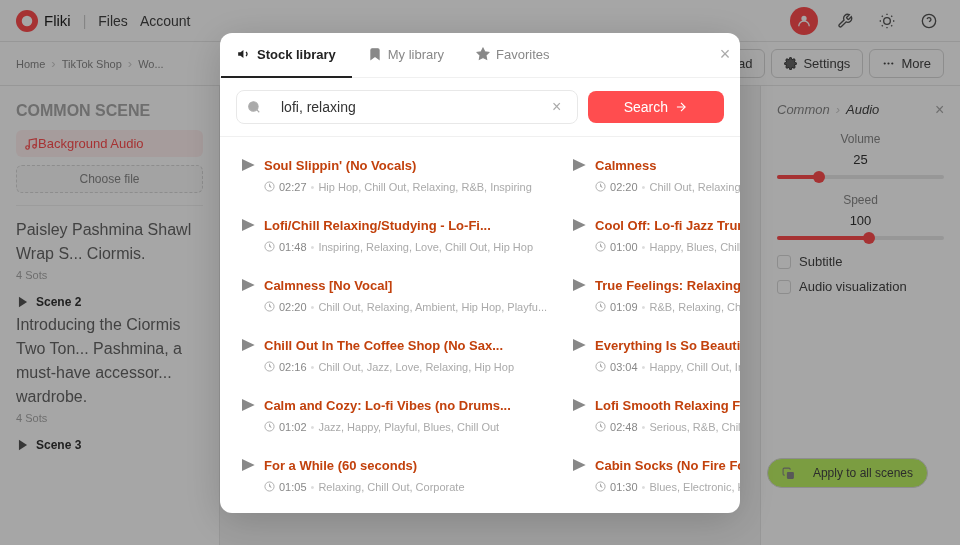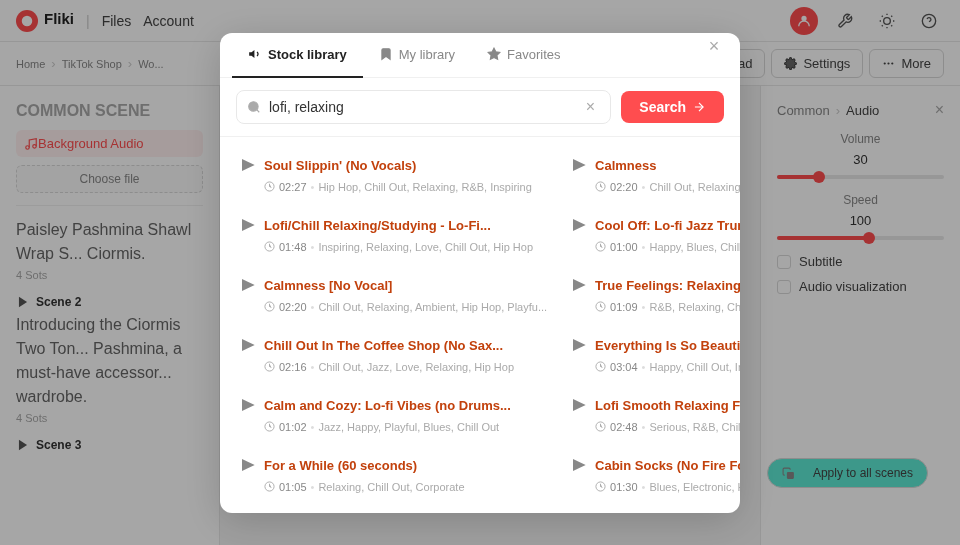--- a/index.html
+++ b/index.html
@@ -4,21 +4,21 @@
   <style>
     * { box-sizing: border-box; margin: 0; padding: 0; }
     body { font-family: -apple-system, BlinkMacSystemFont, 'Segoe UI', sans-serif; background: #f5f5f5; overflow: hidden; }
 
     
     .topnav {
       display: flex; align-items: center; height: 42px;
       background: #fff; border-bottom: 1px solid #e8e8e8;
       padding: 0 16px; gap: 12px;
     }
-    .topnav-logo { display: flex; gap: 6px; font-weight: 700; font-size: 15px; color: #222; }
+    .topnav-logo { display: flex; align-items: center; gap: 6px; font-weight: 400; font-size: 15px; color: #222; }
     .logo-icon { width: 22px; height: 22px; background: #ff4d4f; border-radius: 50%; display: flex; align-items: center; justify-content: center; }
     .logo-icon svg { width: 14px; height: 14px; fill: #fff; }
     .topnav-divider { color: #ccc; font-size: 14px; }
     .topnav-link { font-size: 14px; color: #444; cursor: pointer; }
     .topnav-spacer { flex: 1; }
     .topnav-icon-btn { width: 30px; height: 30px; border-radius: 50%; display: flex; align-items: center; justify-content: center; cursor: pointer; color: #555; }
     .topnav-avatar { width: 28px; height: 28px; border-radius: 50%; background: #ff4d4f; display: flex; align-items: center; justify-content: center; color: #fff; font-size: 12px; font-weight: 600; }
 
     
     .breadcrumb-bar {
@@ -74,91 +74,92 @@
     .center-panel {
       flex: 1; background: #f5f5f5; overflow: auto; position: relative;
     }
 
     
     .right-panel {
       width: 200px; background: #fff; border-left: 1px solid #e8e8e8;
       padding: 16px; flex-shrink: 0;
     }
     .right-section-header {
-      display: flex; align-items: flex-end; justify-content: space-between;
+      display: flex; align-items: flex-start; justify-content: space-between;
       margin-bottom: 14px;
+      font-style: italic;
     }
     .right-breadcrumb { display: flex; align-items: center; gap: 6px; font-size: 13px; color: #888; }
     .right-breadcrumb .arrow { color: #ccc; }
     .right-breadcrumb .active { color: #444; font-weight: 500; }
     .right-close { cursor: pointer; color: #aaa; font-size: 16px; line-height: 1; }
     .right-prop-label { font-size: 12px; color: #888; margin-bottom: 6px; }
     .right-prop-row { display: flex; align-items: center; justify-content: space-between; margin-bottom: 8px; flex-direction: column; }
     .right-prop-value { font-size: 13px; color: #333; font-weight: 500; }
     .slider-track { width: 100%; height: 4px; background: #e8e8e8; border-radius: 2px; position: relative; margin-bottom: 14px; }
     .slider-fill { height: 4px; background: #ff4d4f; border-radius: 2px; position: absolute; left: 0; top: 0; }
     .slider-thumb { width: 12px; height: 12px; background: #ff4d4f; border-radius: 50%; position: absolute; top: -4px; transform: translateX(-50%); }
     .checkbox-row { display: flex; align-items: center; gap: 8px; font-size: 13px; color: #444; margin-bottom: 10px; }
     .checkbox-box { width: 14px; height: 14px; border: 1px solid #d9d9d9; border-radius: 3px; flex-shrink: 0; }
     .apply-all-btn {
       position: absolute; bottom: 16px; right: 16px;
-      background: #5eead4; border: 1px solid #d9d9d9; border-radius: 20px;
+      background: #bef264; border: 1px solid #d9d9d9; border-radius: 20px;
       padding: 7px 14px; font-size: 12px; color: #444; cursor: pointer;
       display: flex; align-items: center; gap: 18px; white-space: nowrap;
     }
     .apply-all-btn svg { width: 13px; height: 13px; fill: #888; }
 
     
     .modal-overlay {
       position: fixed; top: 0; left: 0; width: 100%; height: 100%;
       background: rgba(0,0,0,0.35); z-index: 100;
       display: flex; align-items: center; justify-content: center;
     }
     .modal {
       background: #fff; border-radius: 12px; width: 520px; max-height: 520px;
       overflow: hidden; box-shadow: 0 8px 40px rgba(0,0,0,0.18);
       display: flex; flex-direction: column;
     }
     .modal-header {
-      display: flex; border-bottom: 1px solid #f0f0f0;
-      padding: 0 12px;
+      display: flex; align-items: center; border-bottom: 1px solid #f0f0f0;
+      padding: 0 1px;
     }
     .modal-tab {
       padding: 14px 16px; font-size: 13px; color: #888; cursor: pointer;
       border-bottom: 2px solid transparent; margin-bottom: -1px;
       display: flex; align-items: center; gap: 6px;
     }
     .modal-tab.active { color: #222; font-weight: 600; border-bottom-color: #222; }
     .modal-tab svg { width: 14px; height: 14px; fill: currentColor; }
     .modal-close {
       margin-left: auto; cursor: pointer; color: #aaa; font-size: 18px;
       width: 28px; height: 28px; display: flex; align-items: center; justify-content: center;
       border-radius: 50%; border: none; background: none;
     }
     .modal-search-row {
       display: flex; align-items: center; padding: 12px 16px; gap: 10px;
       border-bottom: 1px solid #f0f0f0;
     }
     .modal-search-wrap {
       flex: 1; display: flex; align-items: center;
       border: 1px solid #e8e8e8; border-radius: 8px;
-      padding: 6px 10px; gap: 8px; background: #fff;
+      padding: 6px 10px; gap: 20px; background: #fff;
     }
     .modal-search-wrap svg { width: 14px; height: 14px; fill: #aaa; flex-shrink: 0; }
     .modal-search-input {
       border: none; outline: none; font-size: 14px; color: #333; flex: 1; background: transparent;
     }
     .modal-search-clear {
       cursor: pointer; color: #aaa; font-size: 16px; line-height: 1;
       width: 20px; height: 20px; display: flex; align-items: center; justify-content: center;
       border-radius: 50%; border: none; background: none;
     }
     .modal-search-btn {
       background: #ff4d4f; color: #fff; border: none; border-radius: 8px;
-      padding: 8px 18px; font-size: 14px; cursor: pointer; font-weight: 700;
+      padding: 8px 36px; font-size: 14px; cursor: pointer; font-weight: 400;
       display: flex; align-items: center; gap: 6px;
     }
     .modal-content { flex: 1; overflow-y: auto; padding: 8px 0; }
     .modal-grid {
       display: grid; grid-template-columns: 1fr 1fr; padding: 0 8px;
     }
     .track-item {
       display: flex; flex-direction: column; padding: 10px 10px;
       border-radius: 8px; cursor: pointer; margin: 2px;
     }
@@ -304,21 +305,21 @@
       <div class="right-breadcrumb">
         <span>Common</span>
         <span class="arrow">›</span>
         <span class="active">Audio</span>
       </div>
       <span class="right-close">×</span>
     </div>
 
     <div class="right-prop-row">
       <span class="right-prop-label">Volume</span>
-      <span class="right-prop-value">30</span>
+      <span class="right-prop-value">25</span>
     </div>
     <div class="slider-track">
       <div class="slider-fill" style="width:25%"></div>
       <div class="slider-thumb" style="left:25%"></div>
     </div>
 
     <div class="right-prop-row">
       <span class="right-prop-label">Speed</span>
       <span class="right-prop-value">100</span>
     </div>

